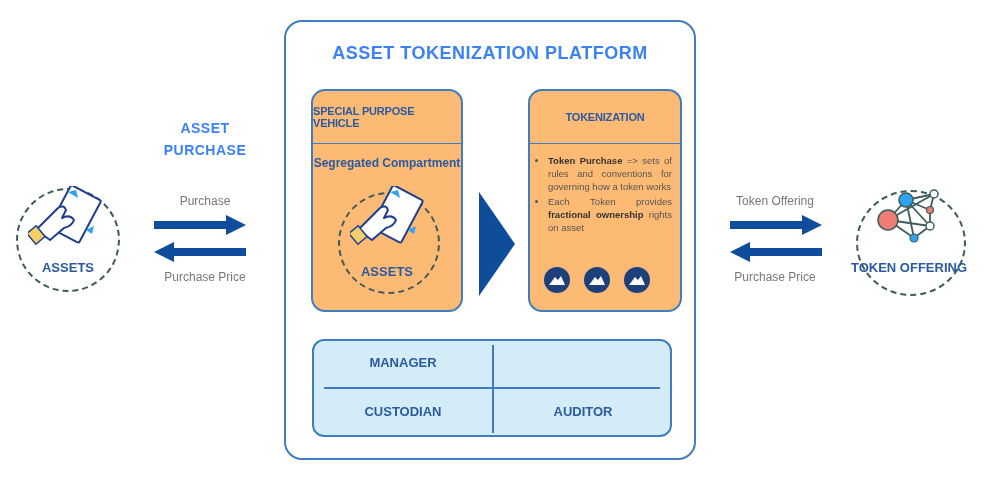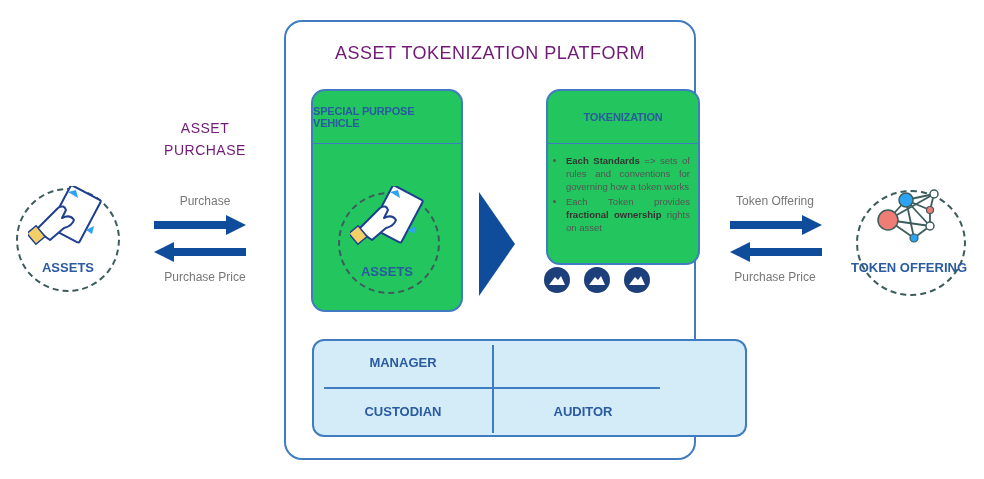--- a/index.html
+++ b/index.html
@@ -1,60 +1,60 @@
 <!DOCTYPE html>
 <html><head>
 <meta charset="utf-8">
 <style>
   html, body { margin: 0; padding: 0; }
   body {
     width: 984px; height: 479px; background: #ffffff; position: relative; overflow: hidden;
     font-family: "Liberation Sans", "DejaVu Sans", sans-serif;
   }
   .abs { position: absolute; }
-  .dark-title { color: #701a75; font-weight: normal; letter-spacing: 0.5px; }
+  .dark-title { color: #3b82f6; font-weight: bold; letter-spacing: 0.5px; }
   .blue-text { color: #2a5aa0; font-weight: bold; }
   .grey-text { color: #777; font-size: 12px; }
 
   
   #ap-title { left: 150px; top: 117px; width: 110px; text-align: center; font-size: 14px; line-height: 22px; }
   .circle {
     position: absolute; border: 2px dashed #3d5c5c; border-radius: 50%;
   }
   .arrow-svg { position: absolute; }
 
   
   #platform {
     left: 284px; top: 20px; width: 412px; height: 440px;
     border: 2px solid #3f7cc0; border-radius: 18px; box-sizing: border-box;
   }
   #platform-title { left: 284px; top: 43px; width: 412px; text-align: center; font-size: 18px; }
 
   .card {
-    position: absolute; border: 2px solid #3f7cc0; border-radius: 14px; box-sizing: border-box; background: #22c55e;
+    position: absolute; border: 2px solid #3f7cc0; border-radius: 14px; box-sizing: border-box; background: #fdba74;
   }
   .card-head {
     height: 52px; border-bottom: 1.5px solid #3f7cc0; display: flex; align-items: center; justify-content: center;
     font-size: 11px; color: #2a5aa0; font-weight: bold; letter-spacing: -0.2px;
   }
   #spv { left: 311px; top: 89px; width: 152px; height: 223px; }
-  #tok { left: 546px; top: 89px; width: 154px; height: 176px; }
+  #tok { left: 528px; top: 89px; width: 154px; height: 223px; }
   #seg-label { text-align: center; font-size: 12px; margin-top: 12px; }
 
   #tok-list { margin: 10px 8px 0 8px; padding-left: 10px; font-size: 9.5px; color: #555; line-height: 13px; text-align: justify; }
   #tok-list li { margin-bottom: 2px; }
   #tok-list b { color: #333; }
 
   .coin {
     position: absolute; width: 26px; height: 26px; border-radius: 50%; background: #1d3f7a;
     display: flex; align-items: center; justify-content: center;
   }
 
   #roles {
-    left: 312px; top: 339px; width: 435px; height: 98px; background: #d3ecf8;
+    left: 312px; top: 339px; width: 360px; height: 98px; background: #d3ecf8;
     border: 2px solid #3f7cc0; border-radius: 12px; box-sizing: border-box;
   }
   .role { position: absolute; width: 170px; text-align: center; font-size: 13px; color: #2a5aa0; font-weight: bold; }
 </style>
 </head>
 <body>
 
 <div id="ap-title" class="abs dark-title">
   <div>ASSET</div>
   <div>PURCHASE</div>
@@ -79,39 +79,40 @@
   <rect x="16" y="6" width="76" height="8" fill="#0f4d9c"></rect>
     <polygon points="20,0 0,10 20,20" fill="#0f4d9c"></polygon>
 </svg>
 <div class="abs grey-text" style="left:150px; top:270px; width:110px; text-align:center;">Purchase Price</div>
 
 <div id="platform" class="abs"></div>
 <div id="platform-title" class="abs dark-title">ASSET TOKENIZATION PLATFORM</div>
 
 <div id="spv" class="card">
   <div class="card-head">SPECIAL PURPOSE VEHICLE</div>
+  <div id="seg-label" class="blue-text">Segregated Compartment</div>
 </div>
 <div class="circle" style="left:338px; top:192px; width:98px; height:98px;"></div>
 <svg class="abs" style="left:350px; top:186px;" width="80" height="62" viewBox="0 0 80 62">
   <rect x="30" y="4" width="34" height="48" rx="2" transform="rotate(28 47 28)" fill="#fff" stroke="#1e3f8f" stroke-width="2"></rect>
   <path d="M40 6 l8 -2 l2 8z" fill="#2ea3f2"></path>
   <path d="M58 44 l8 -4 l-2 8z" fill="#2ea3f2"></path>
   <path d="M8 44 L30 22 Q36 18 38 24 L34 32 Q42 28 46 34 Q44 40 36 42 L22 54 Z" fill="#fff" stroke="#1e3f8f" stroke-width="2" stroke-linejoin="round"></path>
   <rect x="2" y="42" width="12" height="14" transform="rotate(-40 8 49)" fill="#f2cf67" stroke="#1e3f8f" stroke-width="1.5"></rect>
 </svg>
 <div class="abs blue-text" style="left:338px; top:264px; width:98px; text-align:center; font-size:13px;">ASSETS</div>
 
 <svg class="abs" style="left:477px; top:190px;" width="40" height="108">
   <polygon points="2,2 38,54 2,106" fill="#0f4d9c"></polygon>
 </svg>
 
 <div id="tok" class="card">
   <div class="card-head">TOKENIZATION</div>
   <ul id="tok-list">
-    <li><b>Each Standards</b><span> =&gt; sets of rules and conventions for governing how a token works</span></li>
+    <li><b>Token Purchase</b><span> =&gt; sets of rules and conventions for governing how a token works</span></li>
     <li><span>Each Token provides </span><b>fractional ownership</b><span> rights on asset</span></li>
   </ul>
 </div>
 <div class="coin" style="left:544px; top:267px;">
   <svg width="18" height="12">
       <polygon points="1,11 7,3 10,6 13,2 17,11" fill="#fff"></polygon>
     </svg>
 </div>
 <div class="coin" style="left:584px; top:267px;">
   <svg width="18" height="12">

